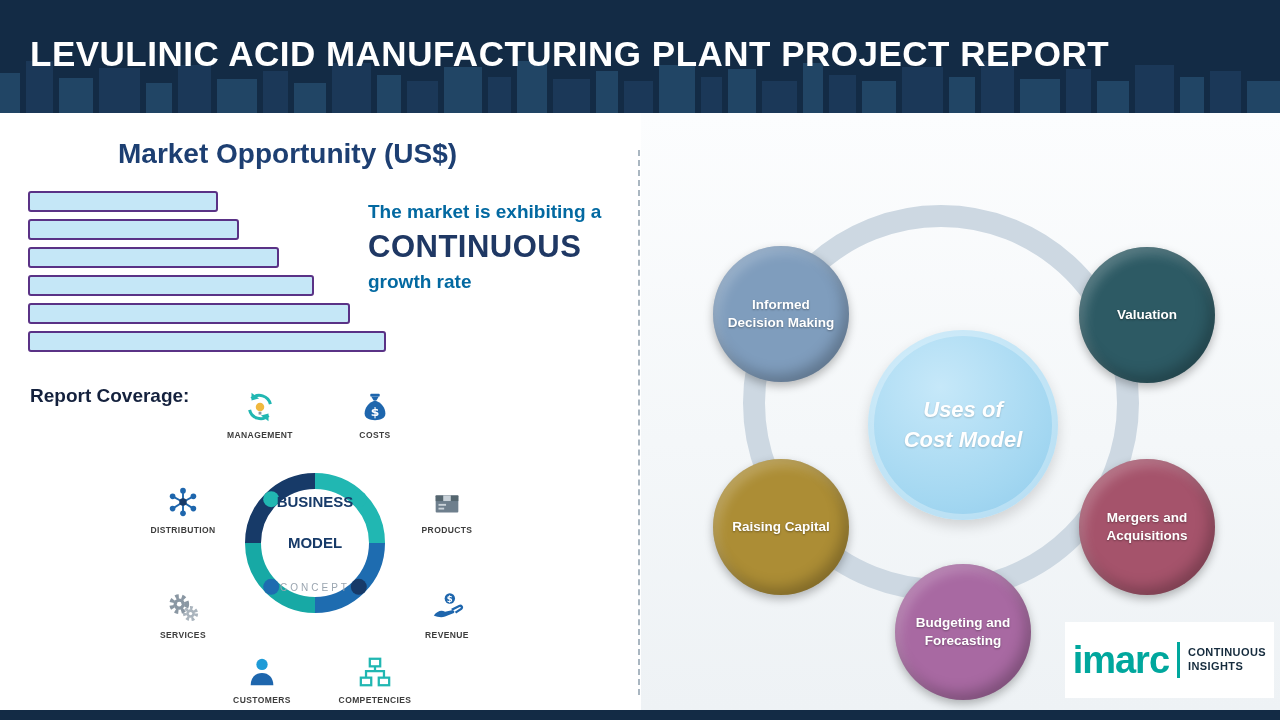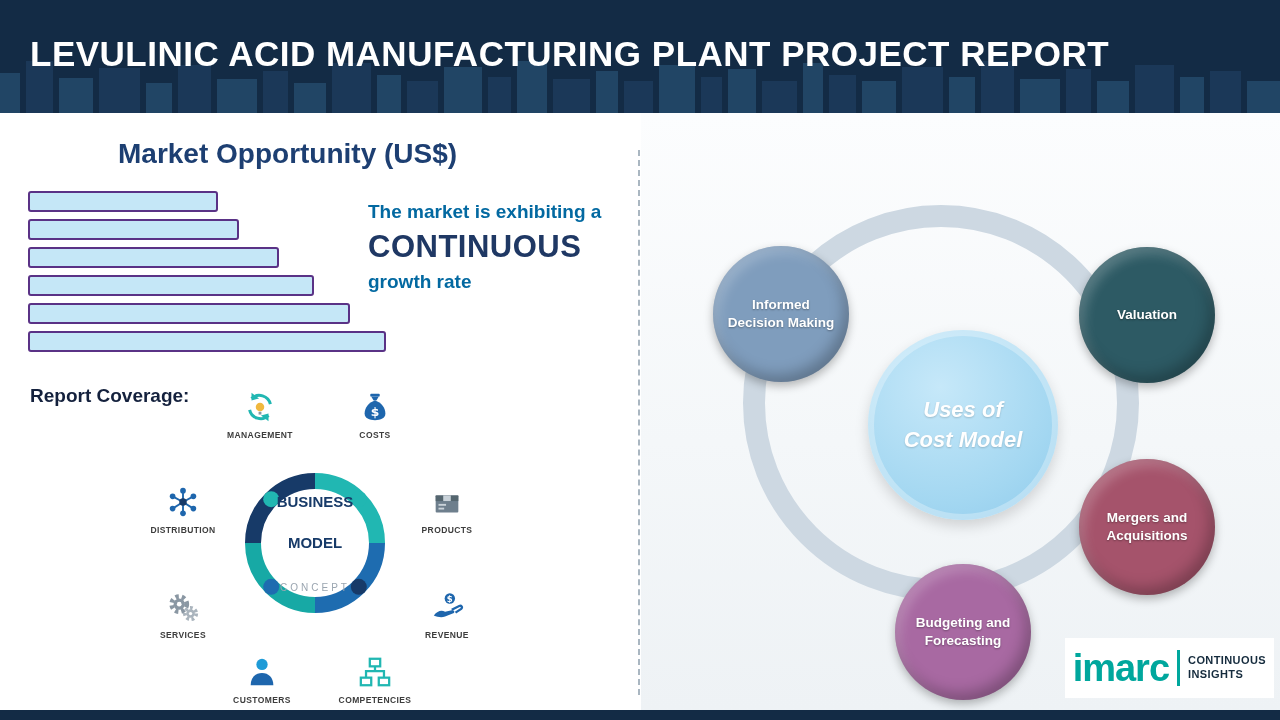--- a/index.html
+++ b/index.html
@@ -43,21 +43,21 @@
     display:flex; flex-direction:column; align-items:center; justify-content:center;
     color:#ffffff; font-weight:bold; font-size:22px; line-height:1.35;
     text-shadow:0 1px 2px rgba(0,0,0,.18);
     box-shadow:0 6px 14px rgba(0,0,0,.15), inset 0 0 0 6px rgba(255,255,255,.3);font-style:italic; }
   .sat { position:absolute; border-radius:50%; display:flex; align-items:center; justify-content:center;
     text-align:center; color:#ffffff; font-weight:bold; font-size:13.5px; line-height:1.3; padding:12px;
     text-shadow:0 1px 2px rgba(0,0,0,.35);
     box-shadow:0 4px 10px rgba(0,0,0,.28), inset -5px -7px 14px rgba(0,0,0,.25), inset 5px 7px 12px rgba(255,255,255,.22); }
 
   
-  .brand { position:absolute; right:6px; bottom:12px; display:flex; align-items:center; gap:8px; background:#ffffff; padding:11px 8px; }
+  .brand { position:absolute; right:6px; bottom:12px; display:flex; align-items:center; gap:8px; background:#ffffff; padding:19px 8px; }
   .brand-word { font-size:38px; font-weight:bold; color:#00a79d; letter-spacing:-1px; line-height:1; }
   .brand-bar { width:3px; height:36px; background:#00a79d; }
   .brand-tag { display:flex; flex-direction:column; justify-content:center; font-size:11px; font-weight:bold; color:#152b3d; letter-spacing:0.4px; line-height:1.25; }
 
   .bottom-bar { position:absolute; left:0; bottom:0; width:1280px; height:10px; background:#132b45; }
 </style>
 </head>
 <body>
 
 <div class="page">
@@ -247,19 +247,22 @@
     </div>
       <div class="sat" style="left: 438px; top: 134px; width: 136px; height: 136px; background: rgb(45, 90, 100);">
         <span>Valuation</span>
       </div>
       <div class="sat" style="left: 438px; top: 346px; width: 136px; height: 136px; background: rgb(165, 83, 107);">
         <span>Mergers and Acquisitions</span>
       </div>
       <div class="sat" style="left: 254px; top: 451px; width: 136px; height: 136px; background: rgb(168, 105, 162);">
         <span>Budgeting and Forecasting</span>
       </div>
+      <div class="sat" style="left: 72px; top: 346px; width: 136px; height: 136px; background: rgb(172, 141, 53);">
+        <span>Raising Capital</span>
+      </div>
       <div class="sat" style="left: 72px; top: 133px; width: 136px; height: 136px; background: rgb(127, 157, 189);">
         <span>Informed Decision Making</span>
       </div>
     </section>
 
   <footer class="bottom-bar"></footer>
 </div>
 
 </body></html>

